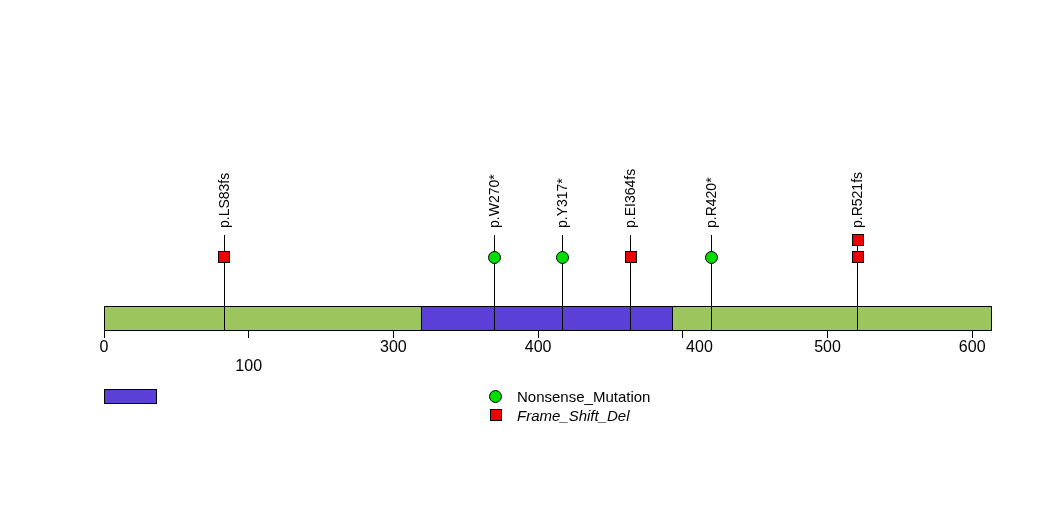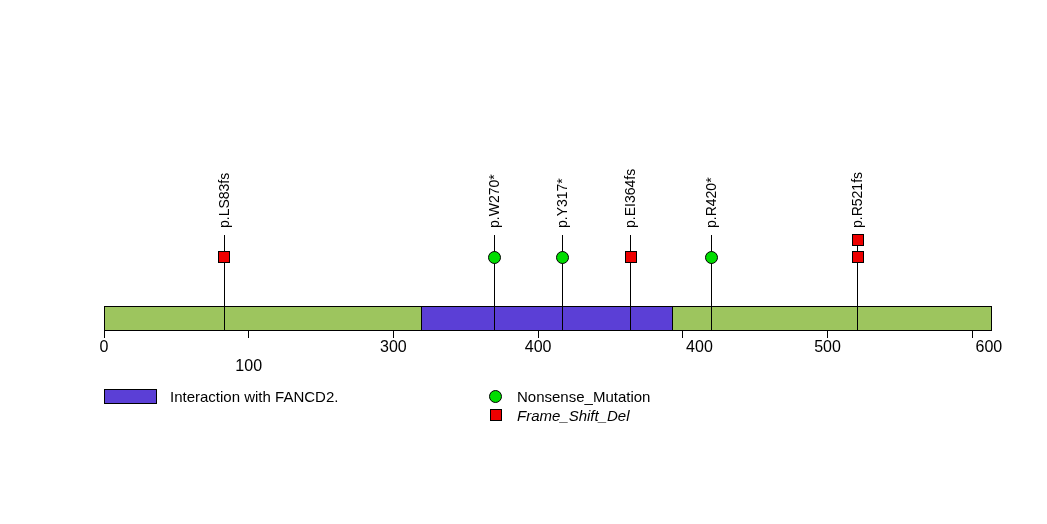--- a/index.html
+++ b/index.html
@@ -96,25 +96,24 @@
       <div class="tick-label" style="left: 218.7px; top: 357px;">100</div>
       <div class="tick-line" style="left: 392.9px; top: 331px; height: 7px;"></div>
       <div class="tick-label" style="left: 363.4px; top: 338px;">300</div>
       <div class="tick-line" style="left: 537.6px; top: 331px; height: 7px;"></div>
       <div class="tick-label" style="left: 508.1px; top: 338px;">400</div>
       <div class="tick-line" style="left: 682.3px; top: 331px; height: 7px;"></div>
       <div class="tick-label" style="left: 652.8px; top: 338px; text-align: right;">400</div>
       <div class="tick-line" style="left: 827px; top: 331px; height: 7px;"></div>
       <div class="tick-label" style="left: 797.5px; top: 338px;">500</div>
       <div class="tick-line" style="left: 971.7px; top: 331px; height: 7px;"></div>
-      <div class="tick-label" style="left: 942.2px; top: 338px; text-align: right;">600</div>
+      <div class="tick-label" style="left: 942.2px; top: 338px;">600</div>
     </div>
 
   <div class="legend-swatch" id="legend-domain-swatch" style="left: 104px; top: 389px; width: 53px; height: 15px; background: rgb(91, 63, 214);"></div>
-  <div class="legend-label" style="left:170px; top:389px; line-height:15px;">Interaction with FANCD2.</div>
 
   <div class="marker circle" id="legend-nonsense-marker" style="left: 489px; top: 390px; width: 13px; height: 13px; background: rgb(0, 221, 0);"></div>
   <div class="legend-label" style="left:517px; top:389px; line-height:15px;">Nonsense_Mutation</div>
 
   <div class="marker" id="legend-frameshift-marker" style="left: 490px; top: 409px; width: 12px; height: 12px; background: rgb(238, 0, 0);"></div>
   <div class="legend-label" style="left:517px; top:408px; line-height:15px;font-style:italic;">Frame_Shift_Del</div>
 
 </div>
 
 </body></html>

